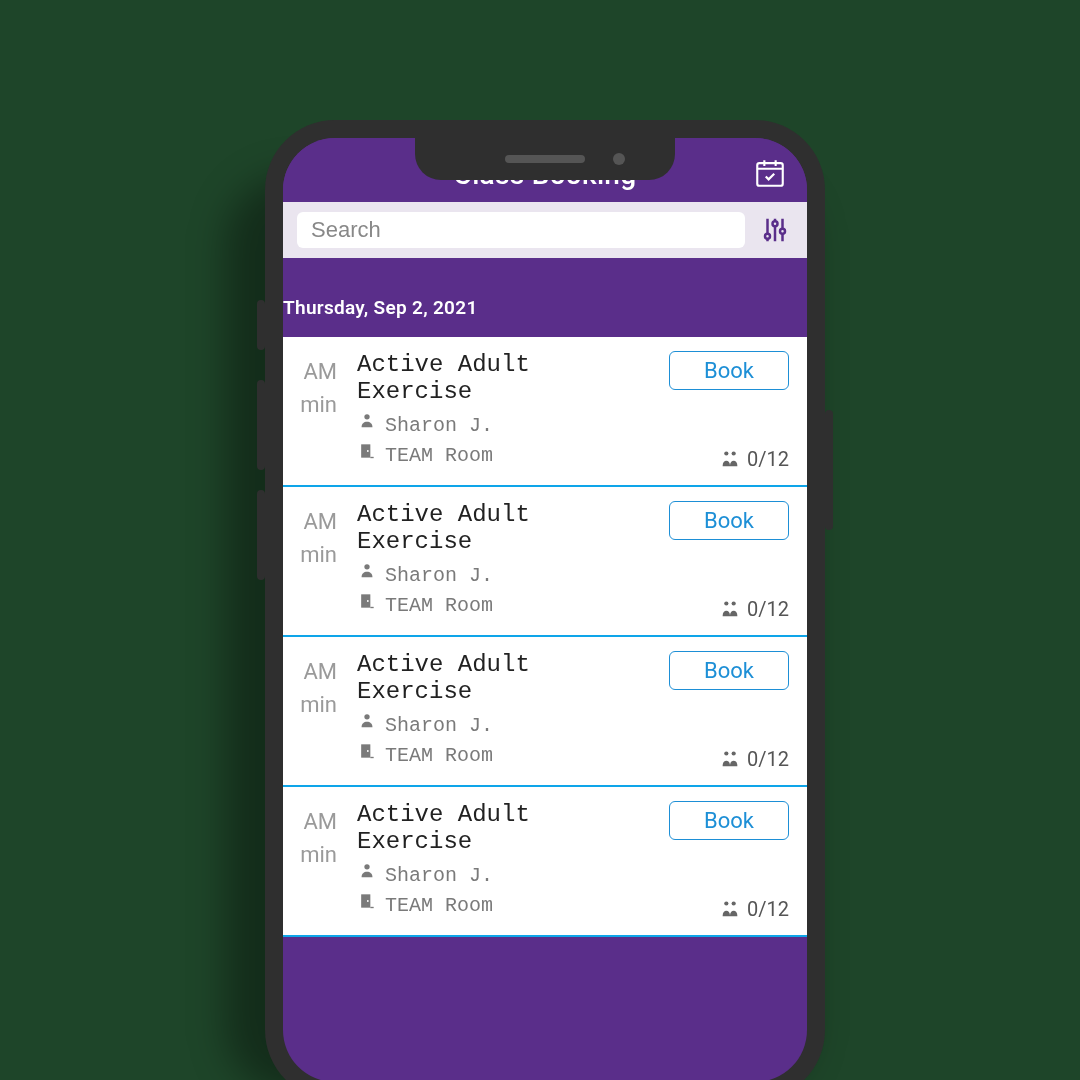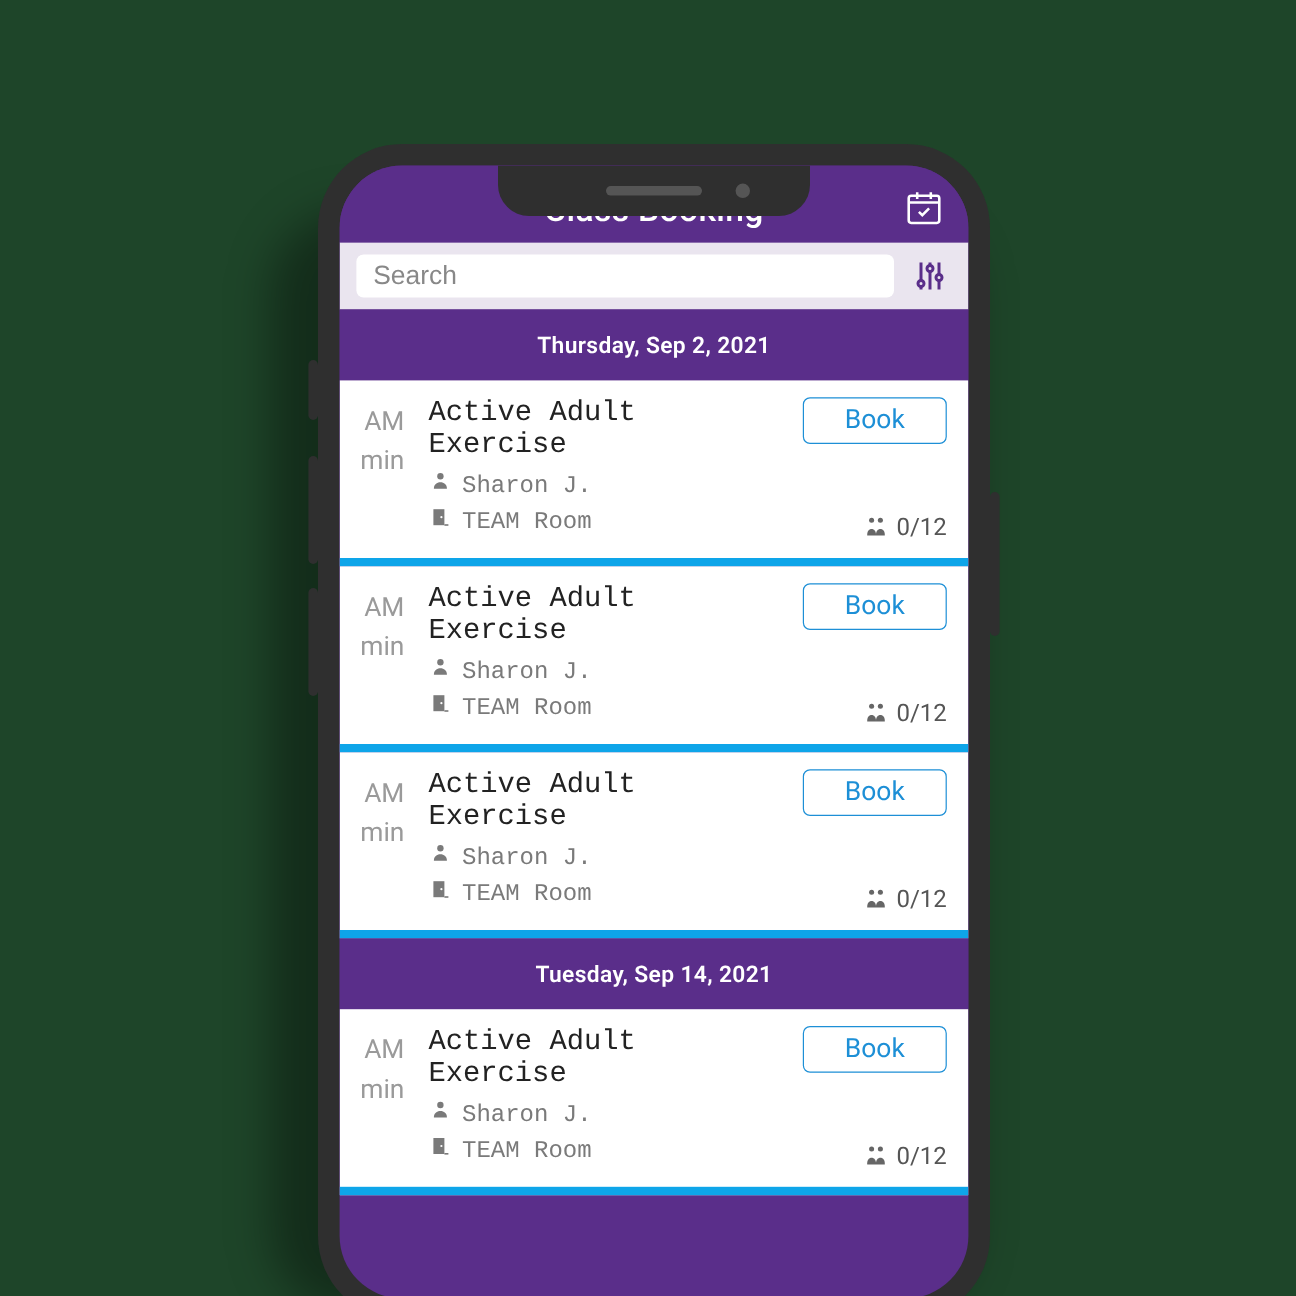--- a/index.html
+++ b/index.html
@@ -128,32 +128,33 @@
     color: #5a2e8a;
     cursor: pointer;
   }
 
   
   .date-header {
     background: #5a2e8a;
     color: #fff;
     font-size: 19px;
     font-weight: 600;
-    text-align: center;
+    text-align: left;
     padding: 18px 0;
     letter-spacing: 0.3px;
+    margin-top: 20px;
   }
 
   
   .class-card {
     background: #fff;
     display: flex;
     align-items: stretch;
     padding: 14px 18px 14px 0;
-    border-bottom: 7px solid #0ea5e9;
+    border-bottom: 2px solid #0ea5e9;
   }
   .time-col {
     width: 60px;
     flex-shrink: 0;
     color: #9a9a9a;
     font-size: 22px;
     line-height: 1.5;
     text-align: right;
     padding-right: 6px;
     padding-top: 4px;
@@ -335,21 +336,20 @@
           <div class="action-col">
             <div class="book-btn">Book</div>
             <div class="capacity">
               <svg width="22" height="22" viewBox="0 0 24 24">
                 <use href="#people-icon-g"></use>
               </svg>
               <span>0/12</span>
             </div>
           </div>
         </div>
-        <div class="date-header">Tuesday, Sep 14, 2021</div>
         <div class="class-card">
           <div class="time-col">
             <div>AM</div>
             <div>min</div>
           </div>
           <div class="info-col">
             <div class="class-name">Active Adult Exercise</div>
             <div class="meta-row">
               <svg width="20" height="20" viewBox="0 0 24 24">
                 <use href="#person-icon-g"></use>

